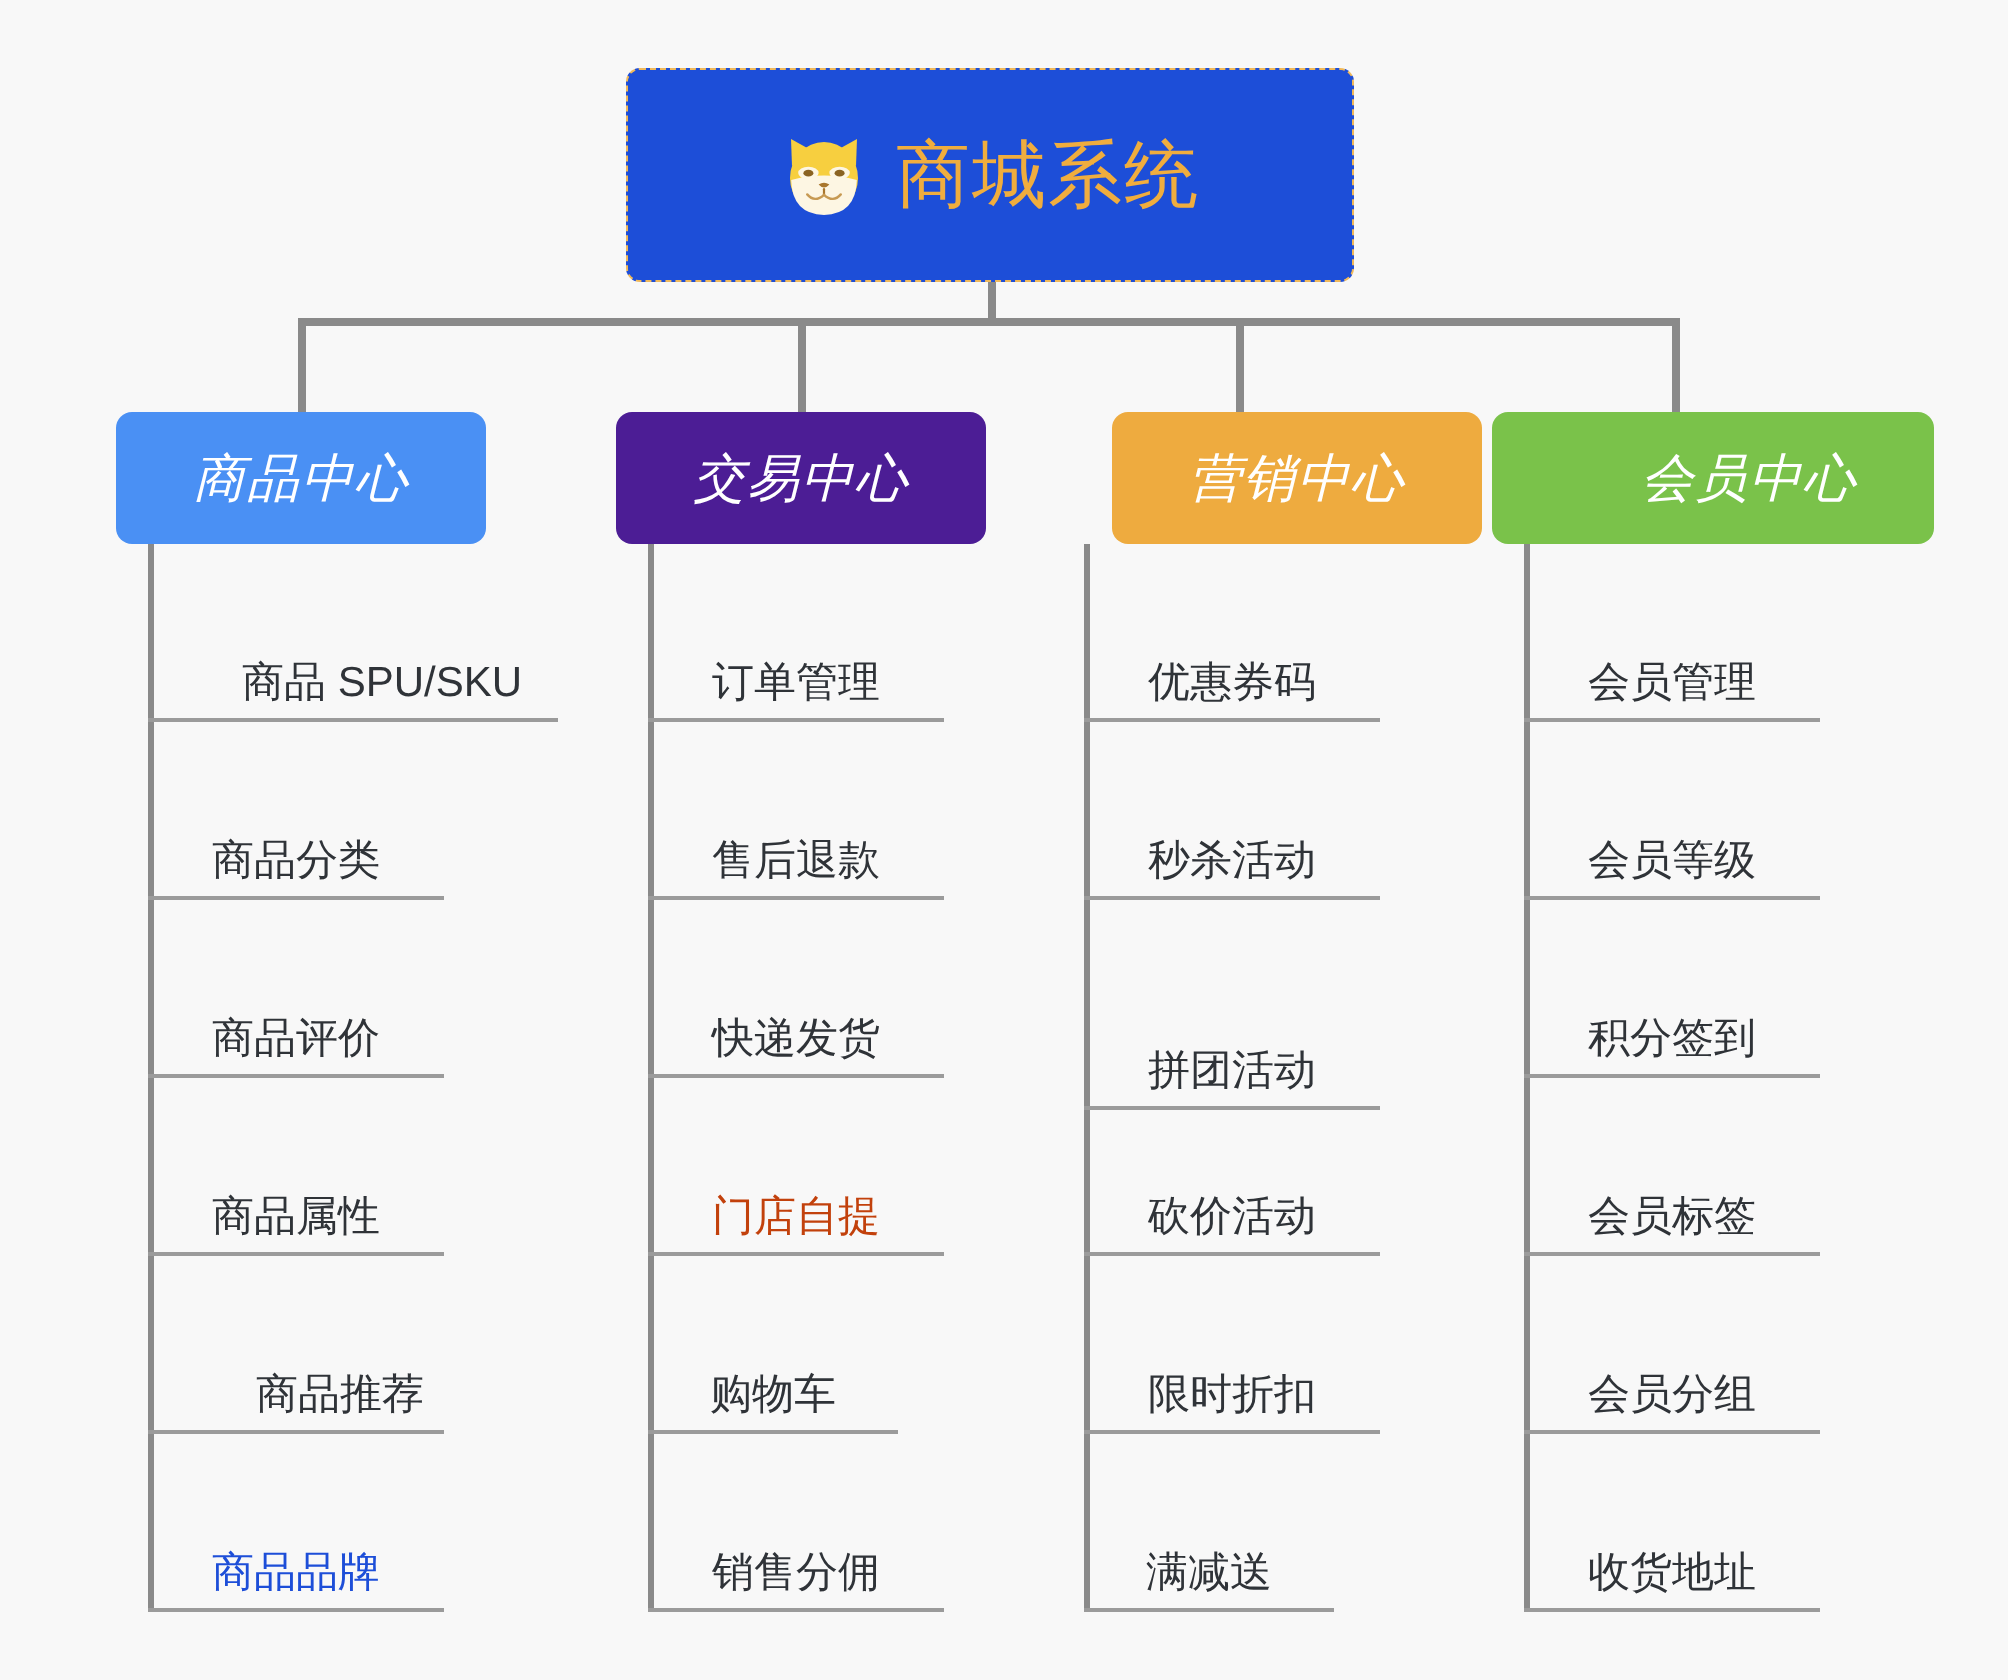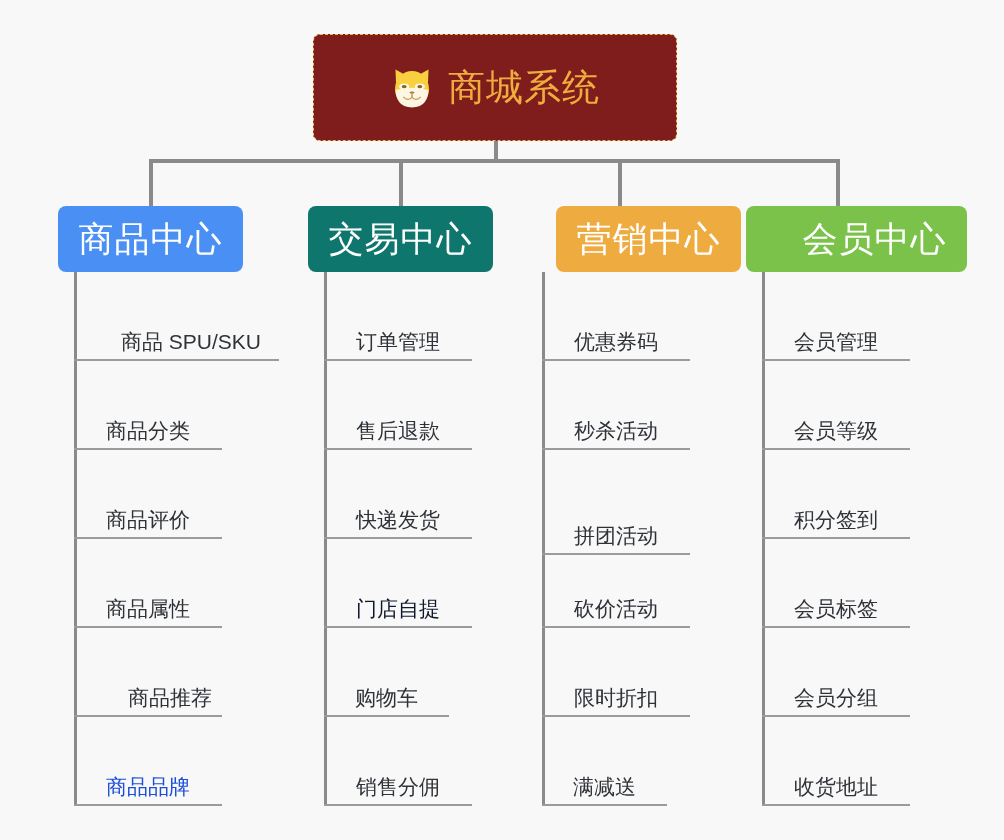--- a/index.html
+++ b/index.html
@@ -62,23 +62,24 @@
 
   
   .cat-box {
     position: absolute;
     height: 66px;
     border-radius: 8px;
     display: flex;
     align-items: center;
     justify-content: center;
     color: #ffffff;
-    font-size: 35px;
+    font-size: 26px;
     letter-spacing: 1px;
     white-space: nowrap;
+    font-style: italic;
   }
 
   
   .column {
     position: absolute;
     top: 272px;
   }
   .trunk {
     position: absolute;
     left: 0;
@@ -102,21 +103,21 @@
     color: #2f3338;
     white-space: nowrap;
     line-height: 1.1;
   }
 </style>
 </head>
 <body style="background: rgb(248, 248, 248);">
 
 <div id="chart">
 
-  <div class="root-card" style="background: #7f1d1d; border-color: rgb(240, 185, 90);">
+  <div class="root-card" style="background: #1d4ed8; border-color: rgb(240, 185, 90);">
     <svg class="dog-icon" viewBox="0 0 44 44">
 
       <path d="M5.5 3.5 L6 17 L14.5 8.5 Z" fill="#f7cf3f"></path>
       <path d="M38.5 3.5 L38 17 L29.5 8.5 Z" fill="#f7cf3f"></path>
 
       <ellipse cx="22" cy="23" rx="17" ry="18" fill="#f7cf3f"></ellipse>
 
       <path d="M5.6 24 Q22 19.5 38.4 24 Q38 41 22 41.5 Q6 41 5.6 24 Z" fill="#fdf6e3"></path>
 
       <ellipse cx="14.2" cy="20.5" rx="5.1" ry="3.1" fill="#fdf6e3"></ellipse>
@@ -137,21 +138,21 @@
   <div class="conn" style="left: 494px; top: 141px; width: 4px; height: 20px; background: rgb(138, 138, 138);"></div>
   <div class="conn" style="left: 149px; top: 159px; width: 691px; height: 4px; background: rgb(138, 138, 138);"></div>
   <div class="conn" style="left: 149px; top: 159px; width: 4px; height: 49px; background: rgb(138, 138, 138);"></div>
   <div class="conn" style="left: 399px; top: 159px; width: 4px; height: 49px; background: rgb(138, 138, 138);"></div>
   <div class="conn" style="left: 618px; top: 159px; width: 4px; height: 49px; background: rgb(138, 138, 138);"></div>
   <div class="conn" style="left: 836px; top: 159px; width: 4px; height: 49px; background: rgb(138, 138, 138);"></div>
 
   <div class="cat-box" style="left: 58px; top: 206px; width: 185px; background: rgb(74, 144, 244);">
     <span>商品中心</span>
   </div>
-  <div class="cat-box" style="left: 308px; top: 206px; width: 185px; background: #0f766e;">
+  <div class="cat-box" style="left: 308px; top: 206px; width: 185px; background: #4c1d95;">
     <span>交易中心</span>
   </div>
   <div class="cat-box" style="left: 556px; top: 206px; width: 185px; background: rgb(238, 171, 63);">
     <span>营销中心</span>
   </div>
   <div class="cat-box" style="left: 746px; top: 206px; width: 185px; background: rgb(122, 194, 74); padding-left: 36px;">
     <span>会员中心</span>
   </div>
 
   <div class="column" style="left:74px;">
@@ -180,21 +181,21 @@
       <div class="leaf" style="top: 0px; width: 148px; border-bottom-color: rgb(155, 155, 155);">
         <span class="leaf-label" style="color: rgb(47, 51, 56);">订单管理</span>
       </div>
       <div class="leaf" style="top: 89px; width: 148px; border-bottom-color: rgb(155, 155, 155);">
         <span class="leaf-label" style="color: rgb(47, 51, 56);">售后退款</span>
       </div>
       <div class="leaf" style="top: 178px; width: 148px; border-bottom-color: rgb(155, 155, 155);">
         <span class="leaf-label" style="color: rgb(47, 51, 56);">快递发货</span>
       </div>
       <div class="leaf" style="top: 267px; width: 148px; border-bottom-color: rgb(155, 155, 155);">
-        <span class="leaf-label" style="color: #0f172a;">门店自提</span>
+        <span class="leaf-label" style="color: #c2410c;">门店自提</span>
       </div>
       <div class="leaf" style="top: 356px; width: 125px; border-bottom-color: rgb(155, 155, 155);">
         <span class="leaf-label" style="color: rgb(47, 51, 56);">购物车</span>
       </div>
       <div class="leaf" style="top: 445px; width: 148px; border-bottom-color: rgb(155, 155, 155);">
         <span class="leaf-label" style="color: rgb(47, 51, 56);">销售分佣</span>
       </div>
     </div>
   <div class="column" style="left:542px;">
       <div class="trunk" style="height: 534px; background: rgb(138, 138, 138);"></div>

